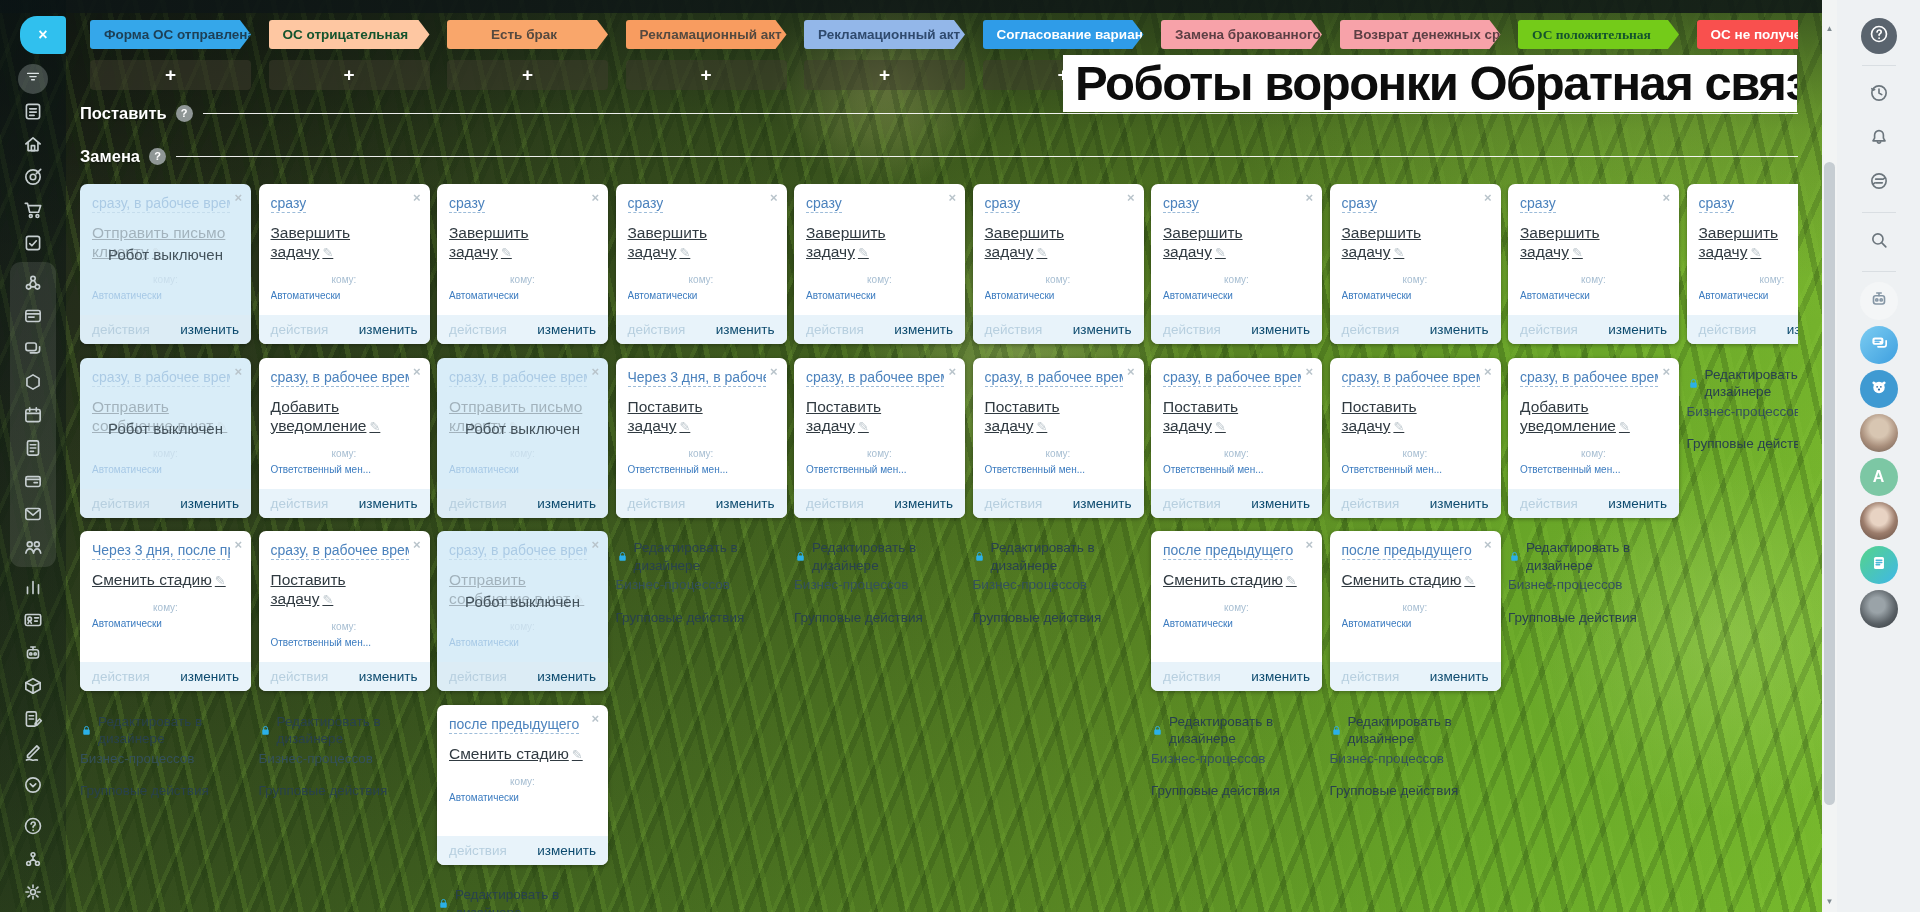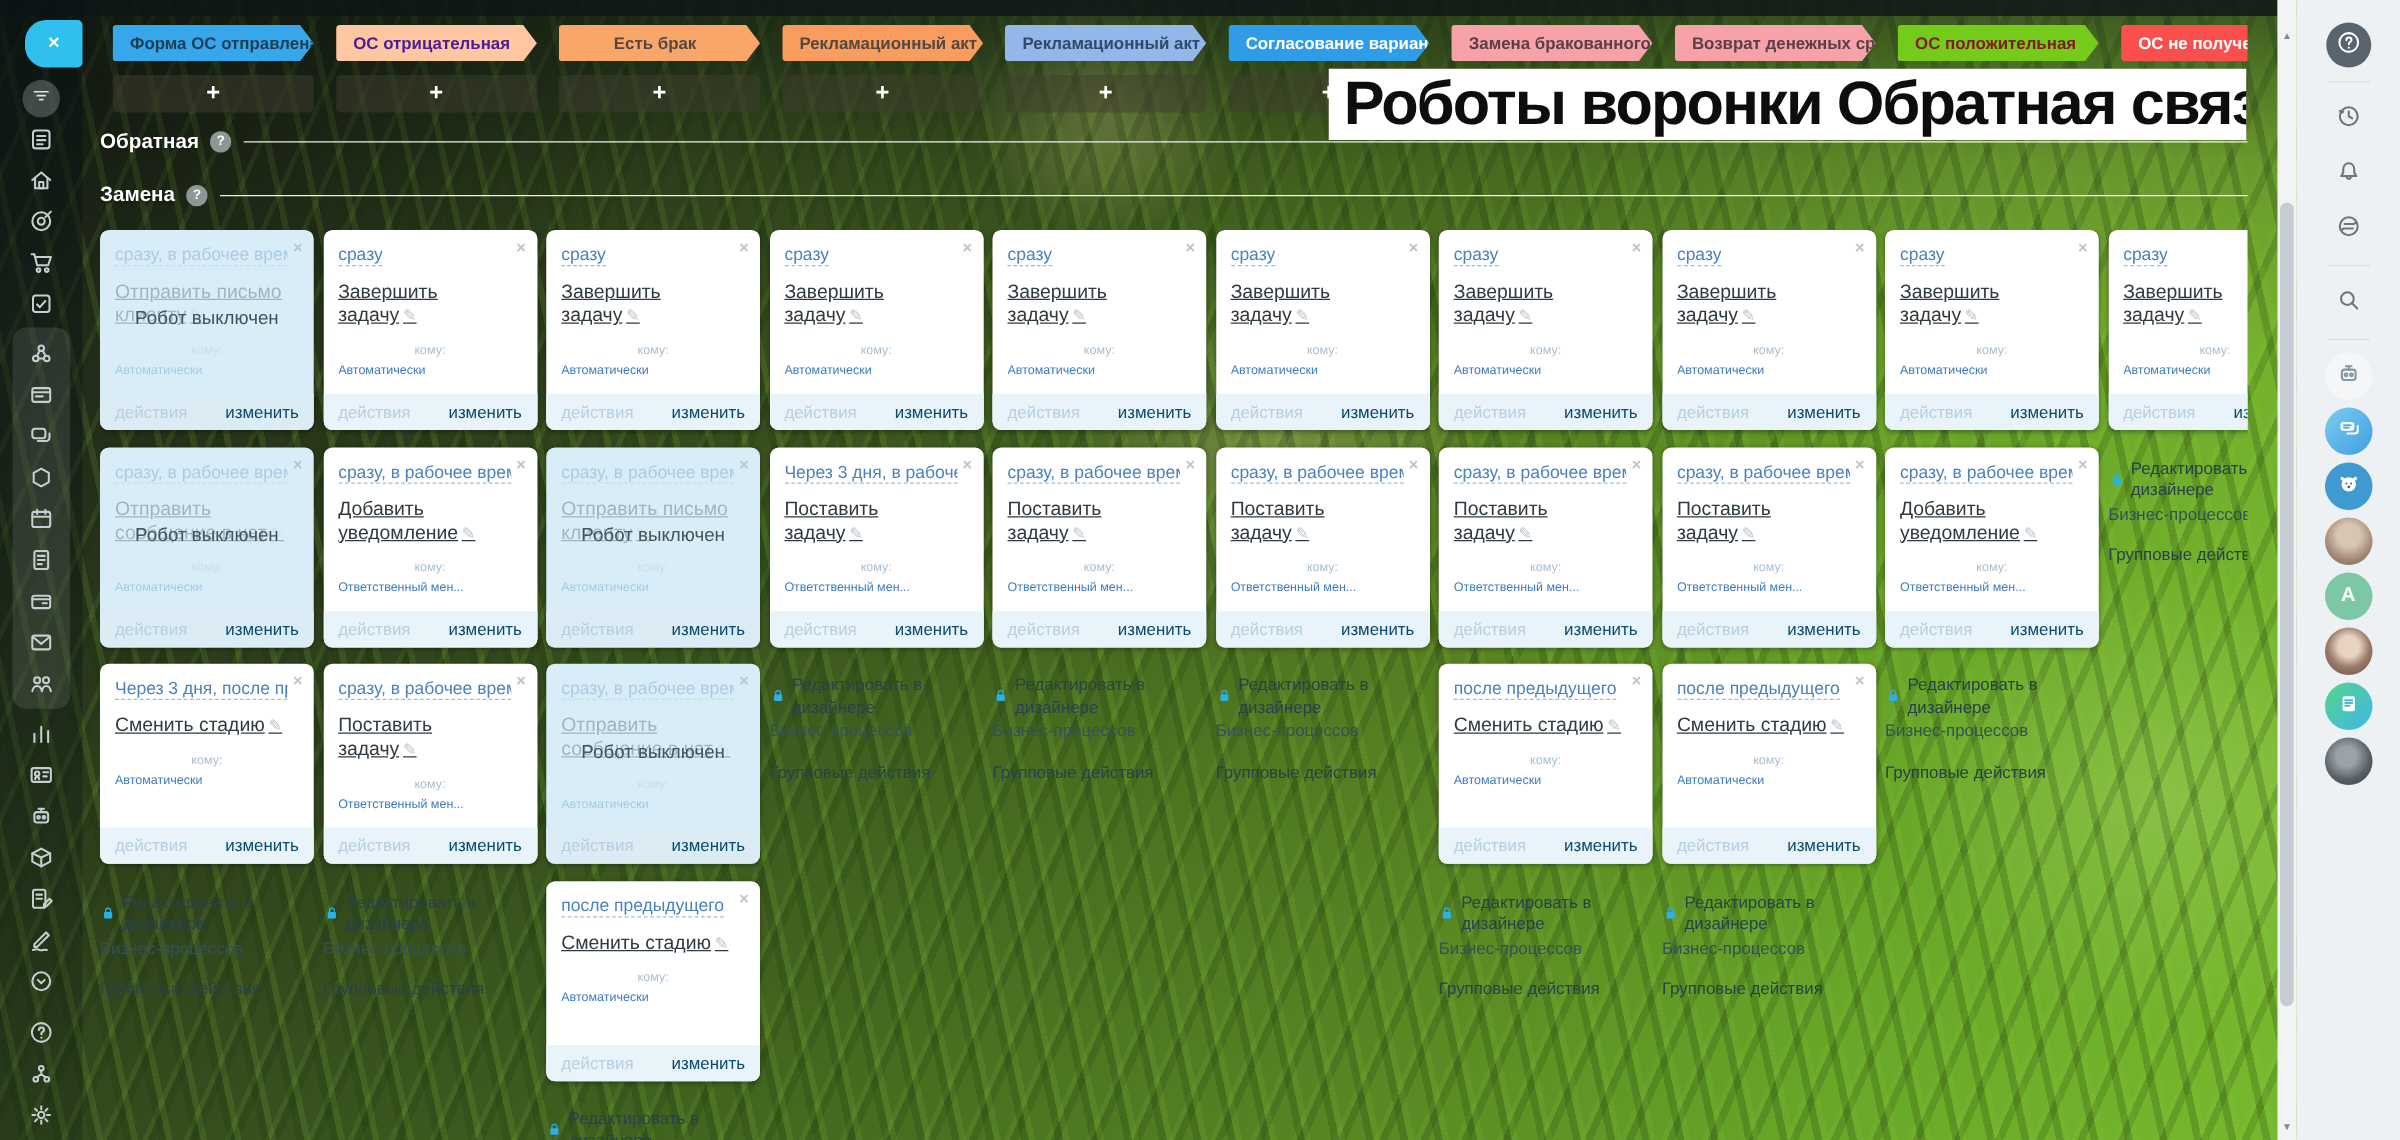--- a/index.html
+++ b/index.html
@@ -113,44 +113,44 @@
 </head>
 <body>
 
 <div class="screen">
   <div class="bg-blades"></div>
   <div class="shade-top"></div>
 
   <div id="stages-layer">
       <div class="stage-chip" style="left: 0px; width: 161px; background: rgb(53, 167, 234); color: rgb(29, 63, 85);">Форма ОС отправлена</div>
       <div class="add-strip" style="left: 0px; width: 161px;">+</div>
-      <div class="stage-chip" style="left: 178.5px; width: 161px; background: rgb(254, 199, 162); color: #4c1d95;">ОС отрицательная</div>
+      <div class="stage-chip" style="left: 178.5px; width: 161px; background: rgb(254, 199, 162); color: #14532d;">ОС отрицательная</div>
       <div class="add-strip" style="left: 178.5px; width: 161px;">+</div>
       <div class="stage-chip" style="left: 357px; width: 161px; background: rgb(249, 166, 107); color: rgb(85, 73, 63); padding-left: 44px;">Есть брак</div>
       <div class="add-strip" style="left: 357px; width: 161px;">+</div>
       <div class="stage-chip" style="left: 535.5px; width: 161px; background: rgb(248, 156, 96); color: rgb(85, 73, 63);">Рекламационный акт з...</div>
       <div class="add-strip" style="left: 535.5px; width: 161px;">+</div>
       <div class="stage-chip" style="left: 714px; width: 161px; background: rgb(147, 183, 233); color: rgb(47, 74, 110);">Рекламационный акт ...</div>
       <div class="add-strip" style="left: 714px; width: 161px;">+</div>
       <div class="stage-chip" style="left: 892.5px; width: 161px; background: rgb(47, 156, 232); color: rgb(255, 255, 255);">Согласование вариант...</div>
       <div class="add-strip" style="left: 892.5px; width: 161px;">+</div>
       <div class="stage-chip" style="left: 1071px; width: 161px; background: rgb(247, 162, 169); color: rgb(92, 63, 68);">Замена бракованного ...</div>
       <div class="add-strip" style="left: 1071px; width: 161px;">+</div>
       <div class="stage-chip" style="left: 1249.5px; width: 161px; background: rgb(247, 162, 169); color: rgb(92, 63, 68);">Возврат денежных сре...</div>
       <div class="add-strip" style="left: 1249.5px; width: 161px;">+</div>
-      <div class="stage-chip" style="left: 1428px; width: 161px; background: rgb(116, 203, 25); color: #7f1d1d;">ОС положительная</div>
+      <div class="stage-chip" style="left: 1428px; width: 161px; background: rgb(116, 203, 25); color: #14532d; font-family: Liberation Serif, serif;">ОС положительная</div>
       <div class="add-strip" style="left: 1428px; width: 161px;">+</div>
       <div class="stage-chip rect" style="left: 1606.5px; width: 161px; background: rgb(249, 80, 78); color: rgb(255, 255, 255);">ОС не получена</div>
       <div class="add-strip" style="left: 1606.5px; width: 161px;">+</div>
     </div>
 
   <div class="title-overlay">Роботы воронки Обратная связь</div>
 
   <div id="triggers-hdr" class="section-hdr">
-    <span class="section-title">Обратная</span>
+    <span class="section-title">Поставить</span>
     <span class="help-badge">?</span>
     <span class="hdr-line"></span>
   </div>
   <div id="robots-hdr" class="section-hdr">
     <span class="section-title">Замена</span>
     <span class="help-badge">?</span>
     <span class="hdr-line"></span>
   </div>
 
   <div id="board">

